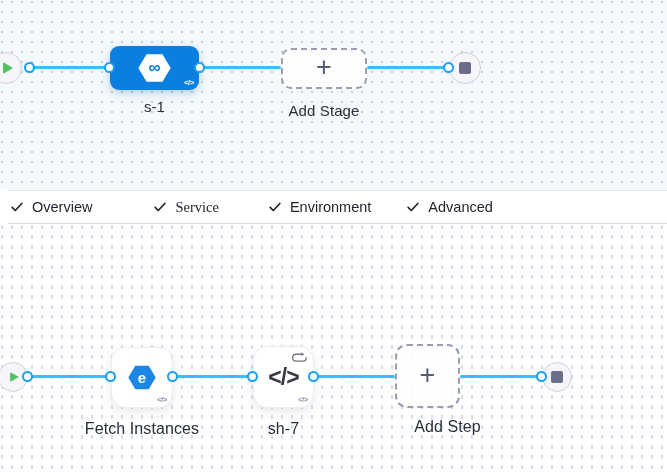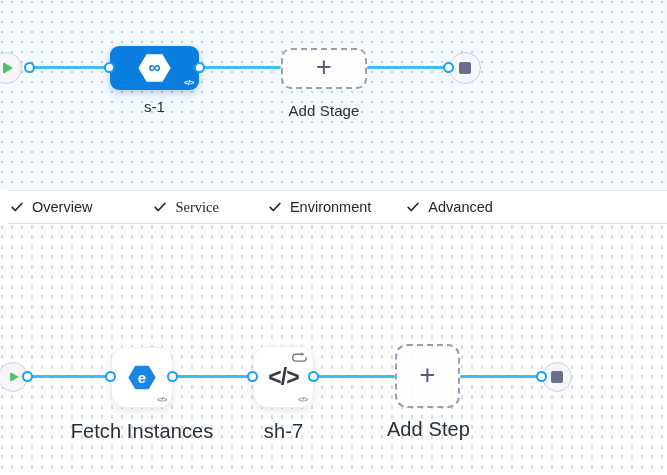--- a/index.html
+++ b/index.html
@@ -34,21 +34,21 @@
     width:0; height:0; margin-left:3px;
     border-top:6px solid transparent; border-bottom:6px solid transparent;
     border-left:10px solid #53c264; border-radius:2px;
   }
   .stop-sq { width:12px; height:12px; background:#6b6e8a; border-radius:2px; }
 
   .node-label {
     position:absolute; text-align:center; font-size:15px; color:#2a2e3a;
     letter-spacing:.1px; z-index:3; white-space:nowrap;
   }
-  .node-label.small { font-size:20px; }
+  .node-label.small { font-size:16px; }
 
   .add-box {
     position:absolute; border:2px dashed #9b9db2; background:rgba(255,255,255,.85);
     display:flex; align-items:center; justify-content:center; z-index:3; cursor:pointer;
   }
   .plus { font-size:27px; font-weight:300; color:#585b70; line-height:1; margin-top:-2px; }
 
   
   .stage-card {
     position:absolute; left:110px; top:46px; width:89px; height:44px;
@@ -197,21 +197,21 @@
   </div>
   <div class="port" style="left:247px; top:147px;"></div>
   <div class="port" style="left:308px; top:147px;"></div>
   <div class="node-label small" style="left:253px; top:196px; width:61px;">sh-7</div>
 
   <div class="edge" style="left:314px; top:151px; width:81px;"></div>
 
   <div class="add-box" style="left:395px; top:120px; width:65px; height:64px; border-radius:12px;">
     <div class="plus">+</div>
   </div>
-  <div class="node-label small" style="left:385px; top:194px; width:85px;text-align:right;">Add Step</div>
+  <div class="node-label small" style="left:405px; top:194px; width:85px;">Add Step</div>
 
   <div class="edge" style="left:460px; top:151px; width:82px;"></div>
   <div class="port" style="left:536px; top:147px;"></div>
 
   <div class="terminal" style="left:542px; top:138px; width:30px; height:30px;">
     <div class="stop-sq"></div>
   </div>
 </div>
 
 </body></html>

